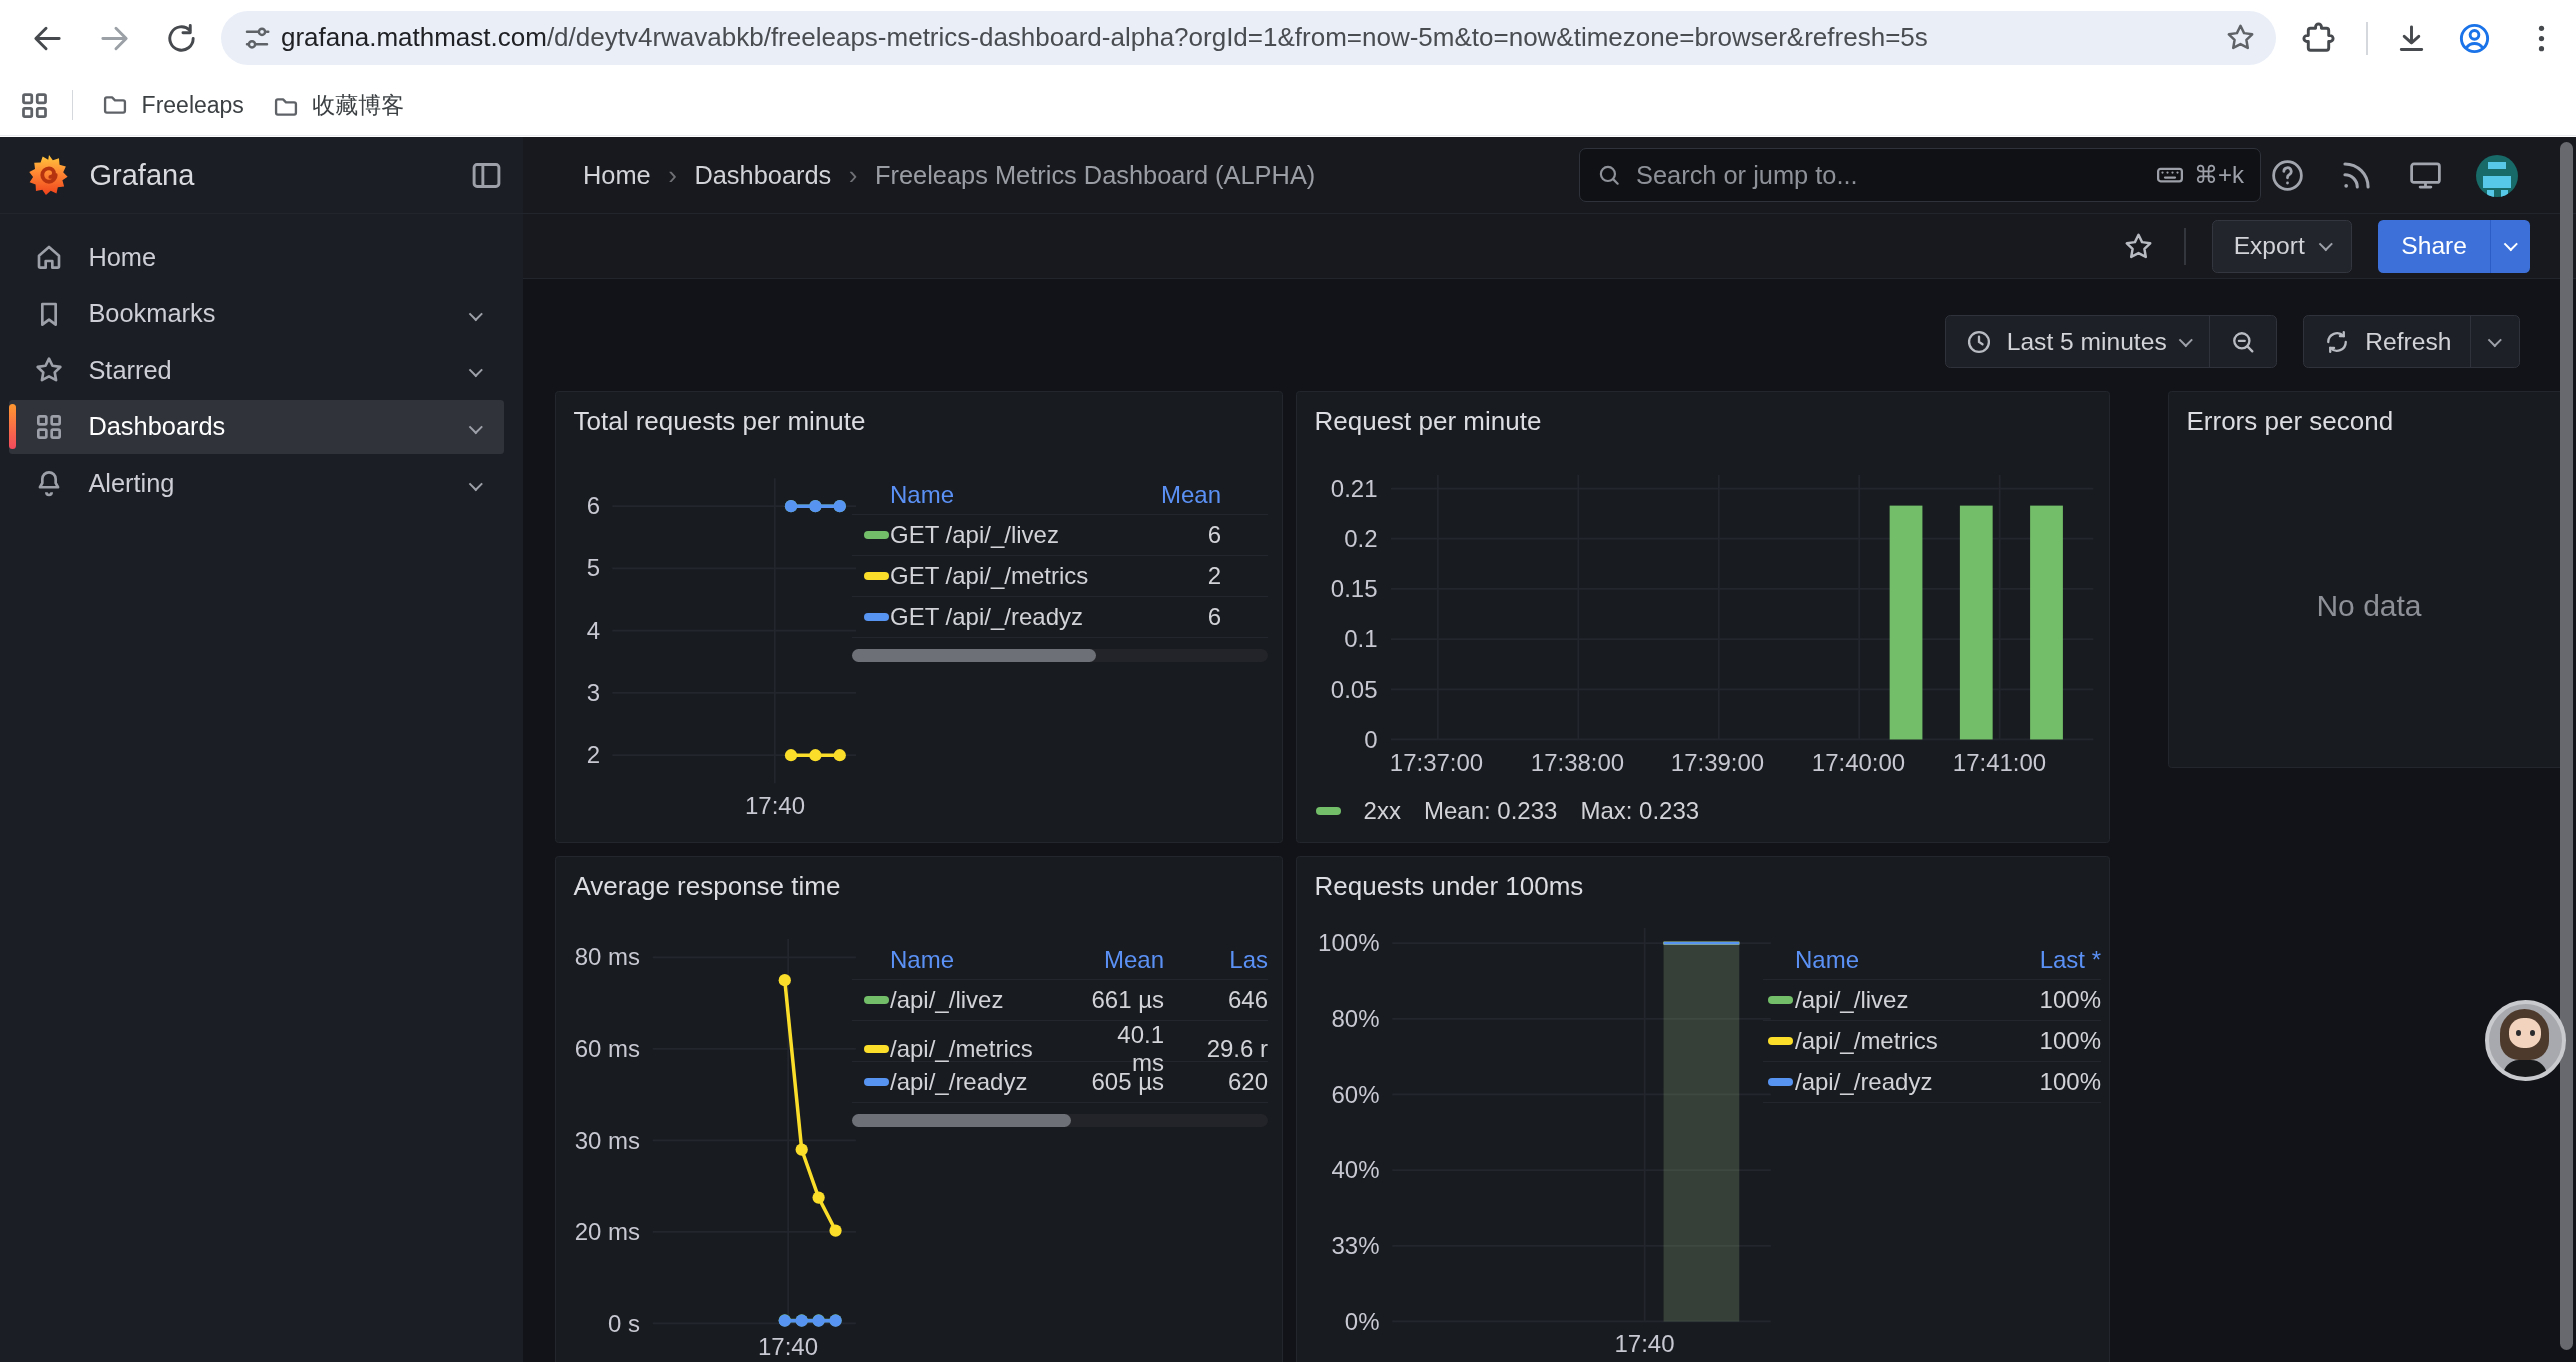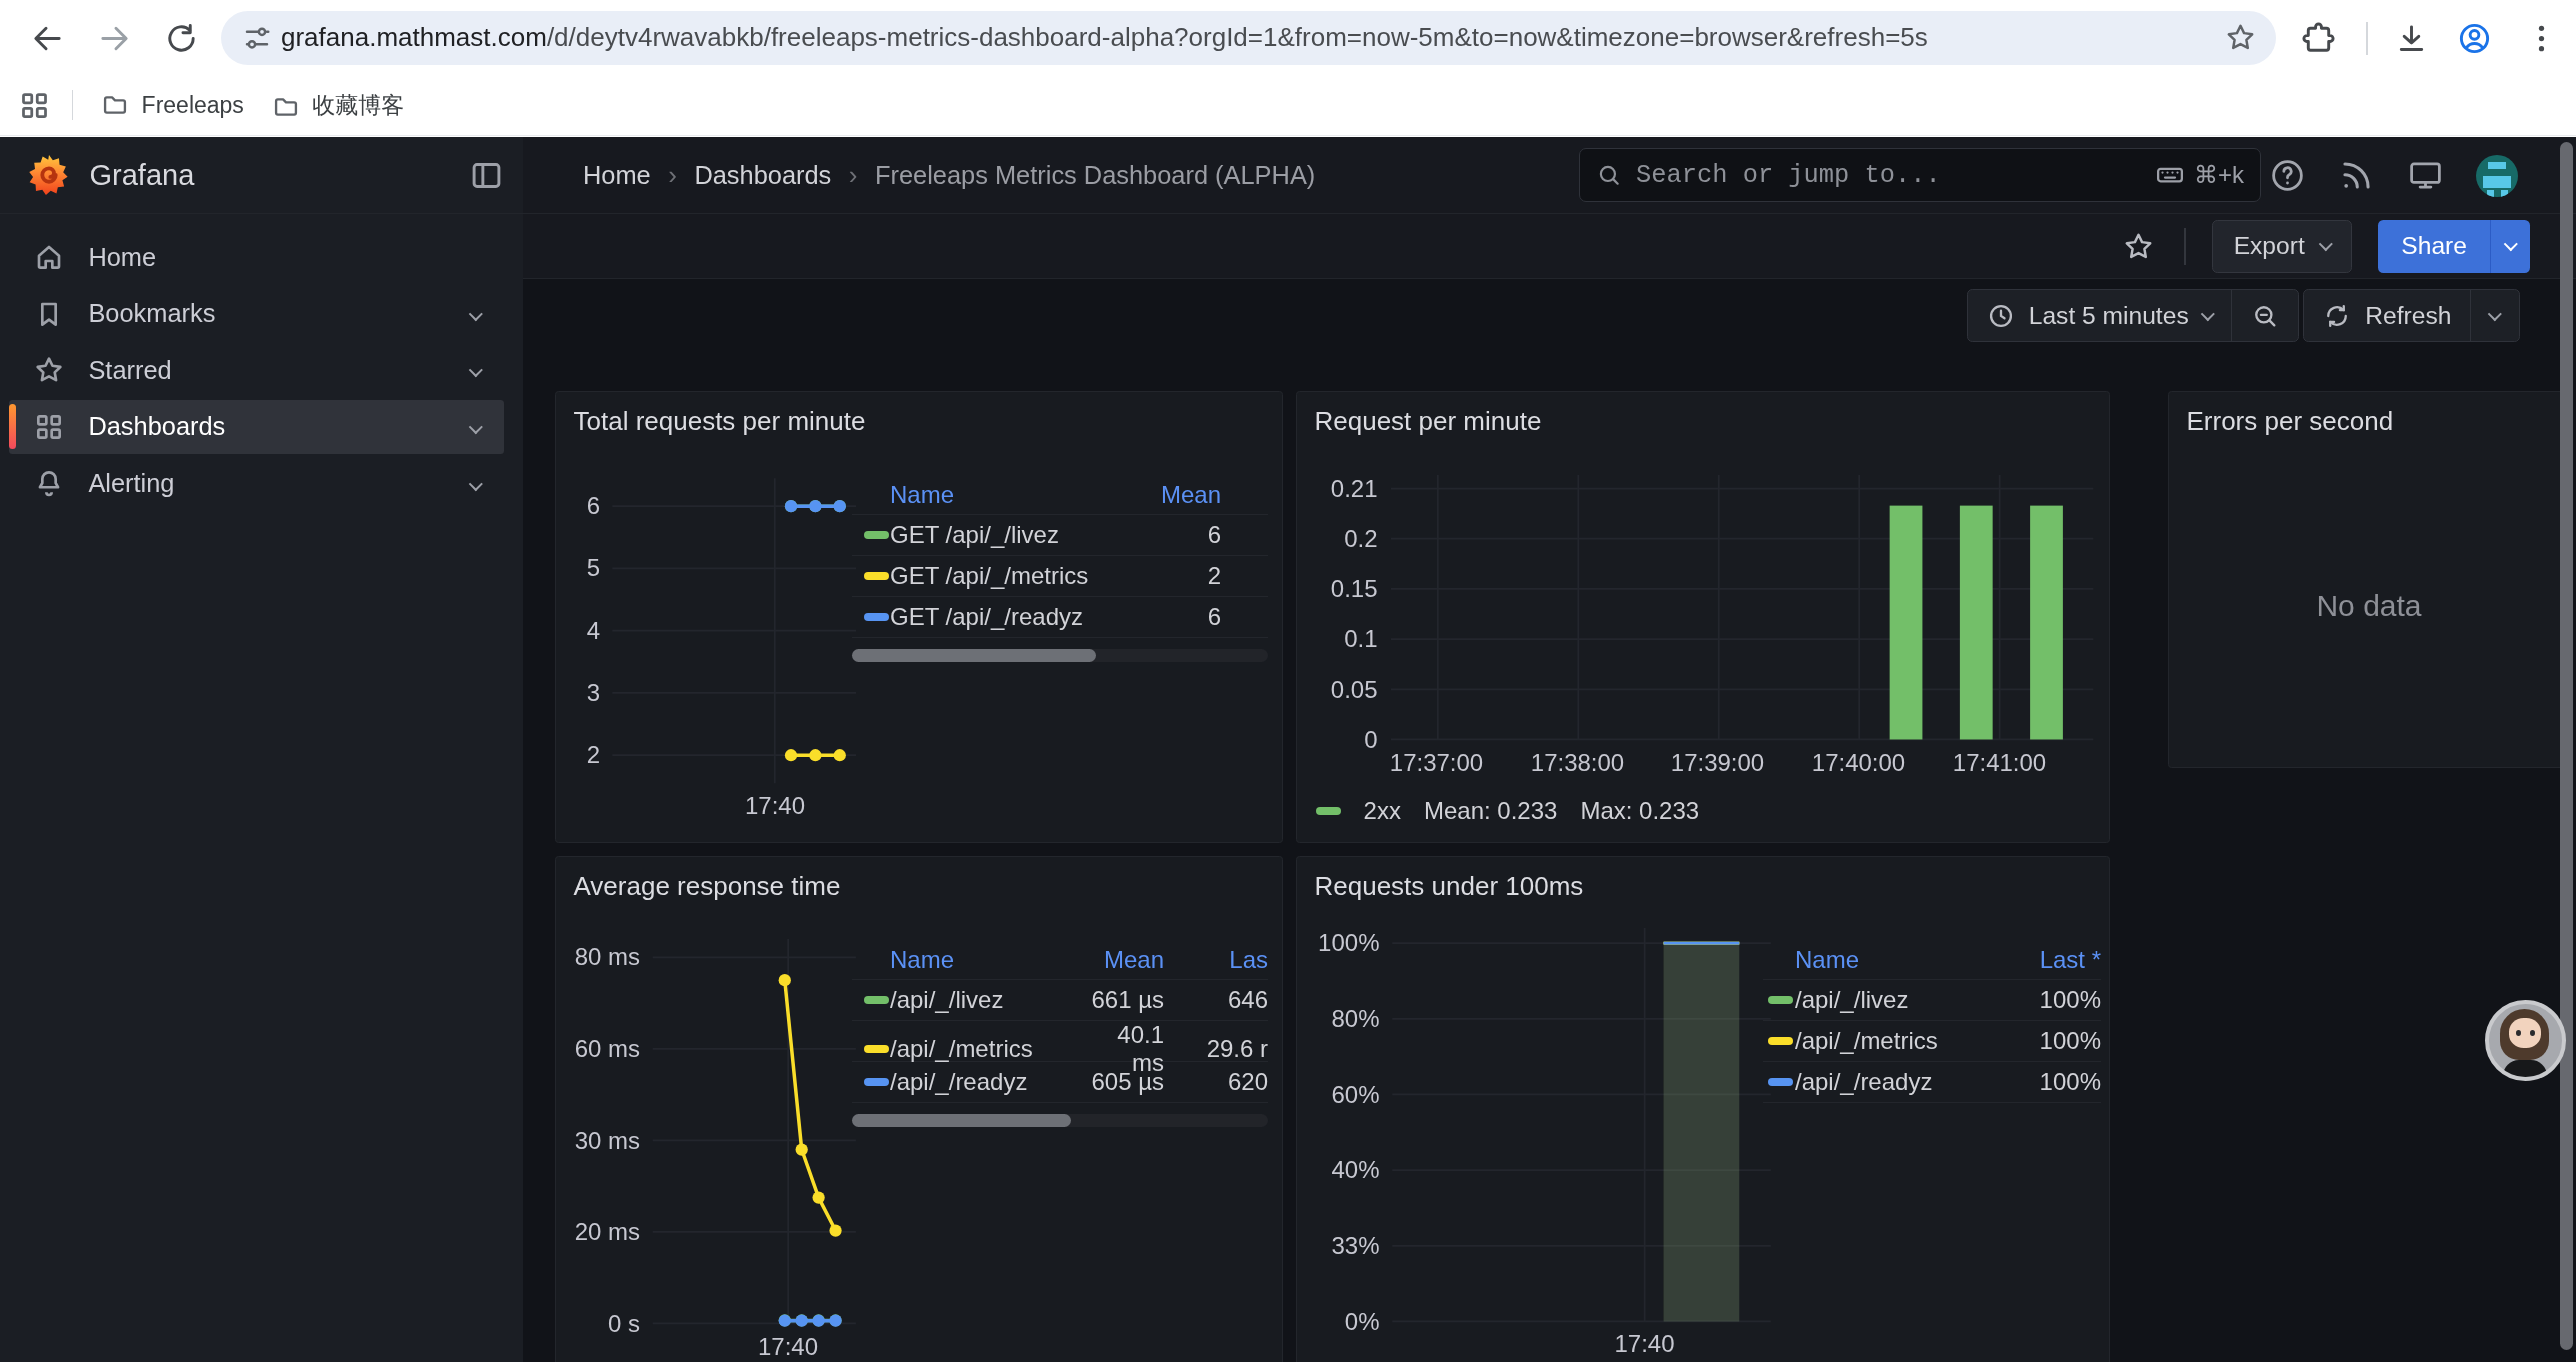--- a/index.html
+++ b/index.html
@@ -36,38 +36,38 @@
   .mitem.active{background:#30333a;color:#fff}
   .mitem.active::before{content:"";position:absolute;left:0;top:4.4px;bottom:4.4px;width:7px;border-radius:3.5px;background:linear-gradient(#FF9830,#F2495C)}
   .chev{width:9.6px;height:9.6px;border-right:2.6px solid #9da0a8;border-bottom:2.6px solid #9da0a8;transform:rotate(45deg);flex:0 0 auto}
   .gf-nav{position:absolute;left:523px;right:0;top:0;height:77px;background:#17191f;border-bottom:1.8px solid #22252b}
   .crumbs{position:absolute;left:60px;top:0;height:77px;display:flex;align-items:center;font-size:25.4px}
   .crumb{color:#d2d3d8}
   .crumb.cur{color:#9b9da4}
   .csep{color:#6e7076;margin:0 17.5px;font-size:26px}
   .searchbox{position:absolute;left:1056px;top:11.4px;width:682px;height:54px;background:#0f1115;border:1.8px solid #2f323a;border-radius:7px;display:flex;align-items:center;color:#8e9198}
   .searchbox .sic{width:26px;height:26px;margin:0 14px 0 16px;flex:0 0 auto}
-  .searchbox input{flex:1;background:transparent;border:none;outline:none;font-size:25.4px;color:#c7c8d1;font-family:Liberation Mono, monospace;min-width:0}
+  .searchbox input{flex:1;background:transparent;border:none;outline:none;font-size:25.4px;color:#c7c8d1;font-family:Liberation Sans, sans-serif;min-width:0}
   .searchbox input::placeholder{color:#8e9198}
   .kbd{display:flex;align-items:center;gap:8.8px;margin-right:16px;color:#9da0a8;font-size:24px}
   .kbd svg{width:30px;height:30px}
   .nav-icons{position:absolute;right:58px;top:0;height:77px;display:flex;align-items:center;gap:32px;color:#a2a5ad}
   .nico{width:37px;height:37px}
   .nav-avatar{width:42px;height:42px;border-radius:50%;background:#176a67;overflow:hidden;position:relative}
   .gf-subrow{position:absolute;left:523px;right:0;top:77px;height:65px;background:#17191f;border-bottom:1.8px solid #22252b;display:flex;align-items:center;justify-content:flex-end;padding-right:46px;gap:26px}
   .iconbtn{width:39px;height:39px;color:#b9bbc2;display:flex;align-items:center;justify-content:center}
   .iconbtn svg{width:33px;height:33px}
   .vdiv{width:1.8px;height:37px;background:#33363d}
   .btn{height:53px;background:#22252c;border:1.8px solid #33363e;border-radius:5.3px;color:#d2d3d8;font-size:24.6px;display:flex;align-items:center;padding:0 21px;gap:16px}
   .share{display:flex;height:53px}
   .share .main{background:#3D71D9;color:#fff;border-radius:5.3px 0 0 5.3px;padding:0 23px;display:flex;align-items:center;font-size:24.6px;font-weight:500}
   .share .dd{width:40px;background:#3D71D9;border-left:1.8px solid #2c5cc5;border-radius:0 5.3px 5.3px 0;display:flex;align-items:center;justify-content:center}
   .share .chev{border-color:#fff}
   .gf-content{position:absolute;left:523px;right:0;top:142px;bottom:0;overflow:hidden}
-  .timebar{position:absolute;right:56px;top:10px;display:flex;gap:4px}
+  .timebar{position:absolute;right:56px;top:36px;display:flex;gap:26px}
   .tgroup{display:flex;border:1.8px solid #2f323a;border-radius:5.3px;background:#1d2026;overflow:hidden}
   .tseg{display:flex;align-items:center;padding:0 19px;height:51px;color:#d2d3d8;font-size:24.6px;gap:14px}
   .tseg+.tseg{border-left:1.8px solid #2f323a}
   .tseg svg{width:28px;height:28px;color:#b9bbc2}
   .panel{position:absolute;background:#181b20;border:1.8px solid #23262c;border-radius:3.5px;overflow:hidden}
   .ptitle{position:absolute;left:17.5px;top:14px;font-size:26px;color:#dcdde2;font-weight:500}
   .chart{position:absolute}
   .ytick{position:absolute;left:0;text-align:right;font-size:24px;color:#c7c8d1;height:28px;line-height:28px}
   .xtick{position:absolute;width:140px;text-align:center;font-size:24px;color:#c7c8d1}
   .legend{position:absolute}

